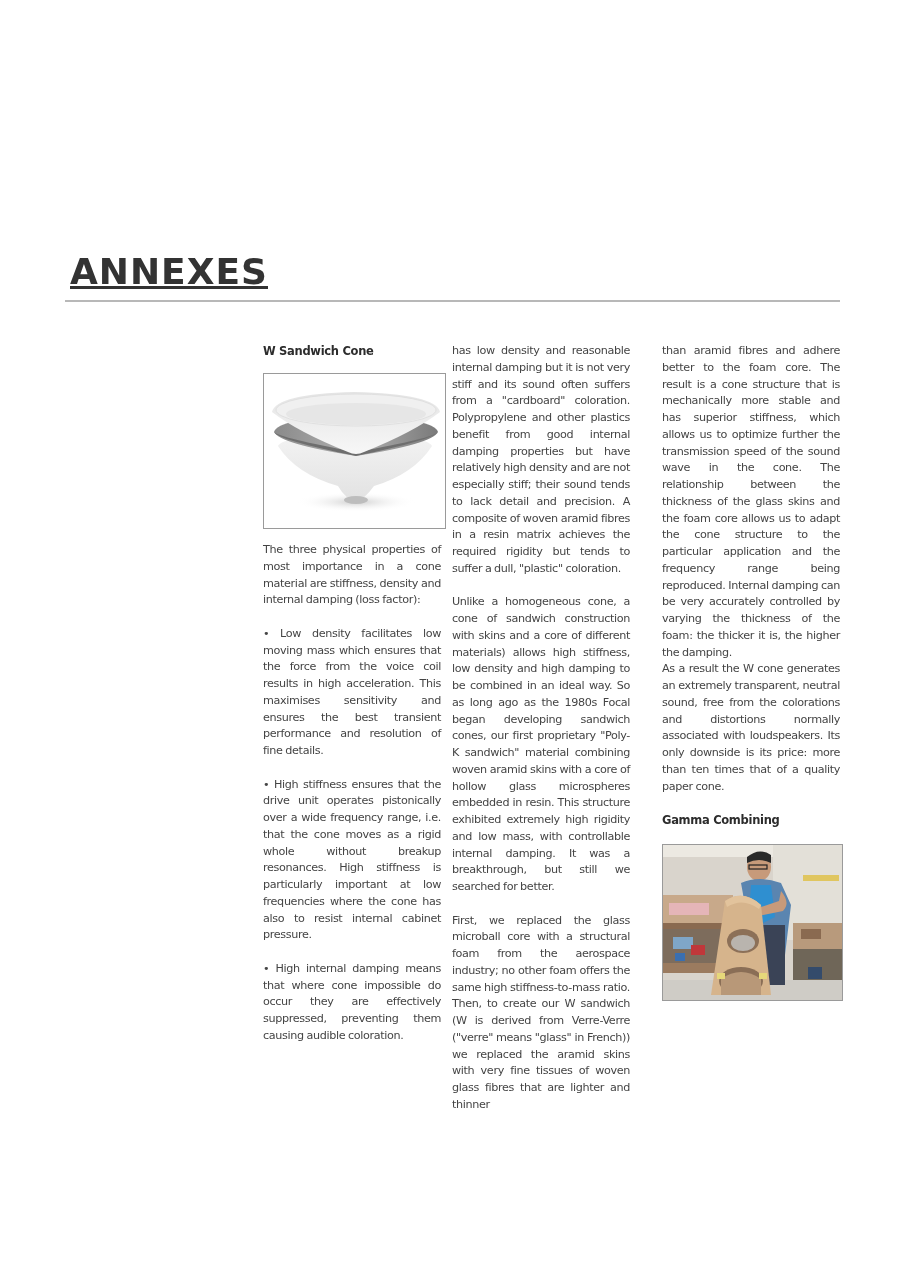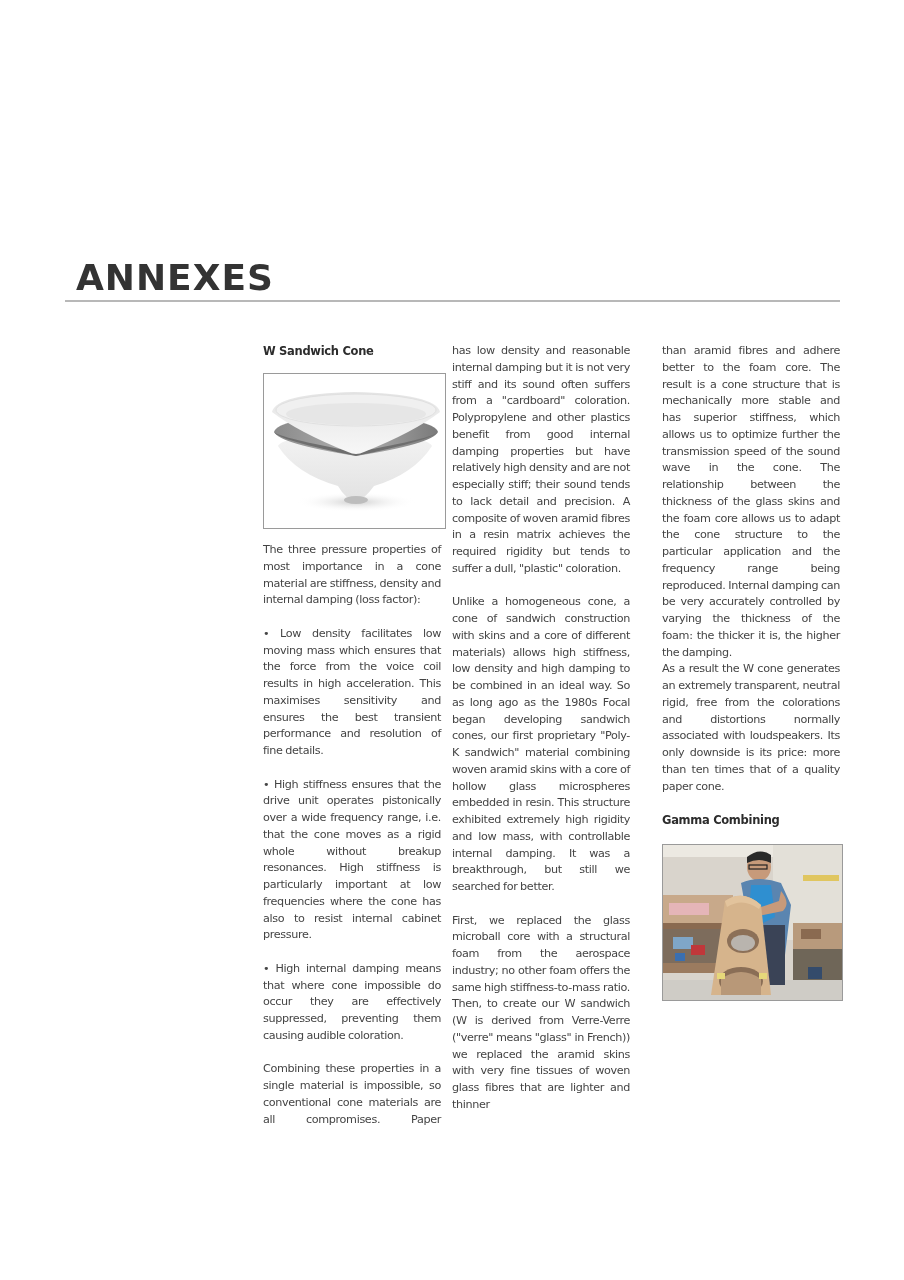--- a/index.html
+++ b/index.html
@@ -18,21 +18,22 @@
   .page-title {
     position: absolute;
     left: 64px;
     top: 244px;
     font-family: "DejaVu Sans", sans-serif;
     font-weight: bold;
     font-size: 36px;
     letter-spacing: 1px;
     color: #333333;
     line-height: 44px;
-    margin: 12px;
+    margin: 6px;
+    text-decoration: underline;
   }
   .divider {
     position: absolute;
     left: 65px;
     top: 300px;
     width: 775px;
     height: 2px;
     background: #b8b8b8;
   }
   .col {
@@ -129,36 +130,35 @@
       <ellipse cx="92" cy="126" rx="12" ry="4" fill="#bdbdbd"></ellipse>
 
       <path d="M10 58 Q14 44 90 42 Q170 44 174 58 Q168 70 92 82 Q16 70 10 58 Z" fill="url(#midCone)"></path>
       <path d="M10 58 Q14 66 92 82 Q168 66 174 58 Q170 64 92 78 Q16 64 10 58 Z" fill="#6e6e6e"></path>
 
       <path d="M8 38 Q12 20 90 18 Q172 20 176 38 Q150 58 100 78 Q92 82 84 78 Q34 58 8 38 Z" fill="url(#topCone)"></path>
       <ellipse cx="92" cy="36" rx="80" ry="16" fill="#f0f0f0" stroke="#e0e0e0" stroke-width="1"></ellipse>
       <ellipse cx="92" cy="40" rx="70" ry="11" fill="#e6e6e6"></ellipse>
     </svg>
   </div>
-  <p class="last-line-left">The three pressure properties of most importance in a cone material are stiffness, density and internal damping (loss factor):</p>
+  <p class="last-line-left">The three physical properties of most importance in a cone material are stiffness, density and internal damping (loss factor):</p>
   <p class="last-line-left">• Low density facilitates low moving mass which ensures that the force from the voice coil results in high acceleration. This maximises sensitivity and ensures the best transient performance and resolution of fine details.</p>
   <p class="last-line-left">• High stiffness ensures that the drive unit operates pistonically over a wide frequency range, i.e. that the cone moves as a rigid whole without breakup resonances. High stiffness is particularly important at low frequencies where the cone has also to resist internal cabinet pressure.</p>
   <p class="last-line-left">• High internal damping means that where cone impossible do occur they are effectively suppressed, preventing them causing audible coloration.</p>
-  <p class="cont-end">Combining these properties in a single material is impossible, so conventional cone materials are all compromises. Paper</p>
 </div>
 
 <div class="col col-2">
   <p class="last-line-left">has low density and reasonable internal damping but it is not very stiff and its sound often suffers from a "cardboard" coloration. Polypropylene and other plastics benefit from good internal damping properties but have relatively high density and are not especially stiff; their sound tends to lack detail and precision. A composite of woven aramid fibres in a resin matrix achieves the required rigidity but tends to suffer a dull, "plastic" coloration.</p>
   <p class="last-line-left">Unlike a homogeneous cone, a cone of sandwich construction with skins and a core of different materials) allows high stiffness, low density and high damping to be combined in an ideal way. So as long ago as the 1980s Focal began developing sandwich cones, our first proprietary "Poly-K sandwich" material combining woven aramid skins with a core of hollow glass microspheres embedded in resin. This structure exhibited extremely high rigidity and low mass, with controllable internal damping. It was a breakthrough, but still we searched for better.</p>
   <p class="cont-end">First, we replaced the glass microball core with a structural foam from the aerospace industry; no other foam offers the same high stiffness-to-mass ratio. Then, to create our W sandwich (W is derived from Verre-Verre ("verre" means "glass" in French)) we replaced the aramid skins with very fine tissues of woven glass fibres that are lighter and thinner</p>
 </div>
 
 <div class="col col-3">
   <p class="last-line-left" style="margin-bottom:0;">than aramid fibres and adhere better to the foam core. The result is a cone structure that is mechanically more stable and has superior stiffness, which allows us to optimize further the transmission speed of the sound wave in the cone. The relationship between the thickness of the glass skins and the foam core allows us to adapt the cone structure to the particular application and the frequency range being reproduced. Internal damping can be very accurately controlled by varying the thickness of the foam: the thicker it is, the higher the damping.</p>
-  <p class="last-line-left">As a result the W cone generates an extremely transparent, neutral rigid, free from the colorations and distortions normally associated with loudspeakers. Its only downside is its price: more than ten times that of a quality paper cone.</p>
+  <p class="last-line-left">As a result the W cone generates an extremely transparent, neutral sound, free from the colorations and distortions normally associated with loudspeakers. Its only downside is its price: more than ten times that of a quality paper cone.</p>
   <div class="section-heading">Gamma Combining</div>
   <div class="figure fig-photo">
     <svg width="179" height="155" viewBox="0 0 179 155">
 
       <rect x="0" y="0" width="179" height="155" fill="#d9d4cc"></rect>
       <rect x="0" y="0" width="179" height="12" fill="#ece9e2"></rect>
       <rect x="110" y="0" width="69" height="95" fill="#e3e0d8"></rect>
       <rect x="140" y="30" width="36" height="6" fill="#e0c660"></rect>
 
       <rect x="0" y="50" width="70" height="30" fill="#c8a98a"></rect>

